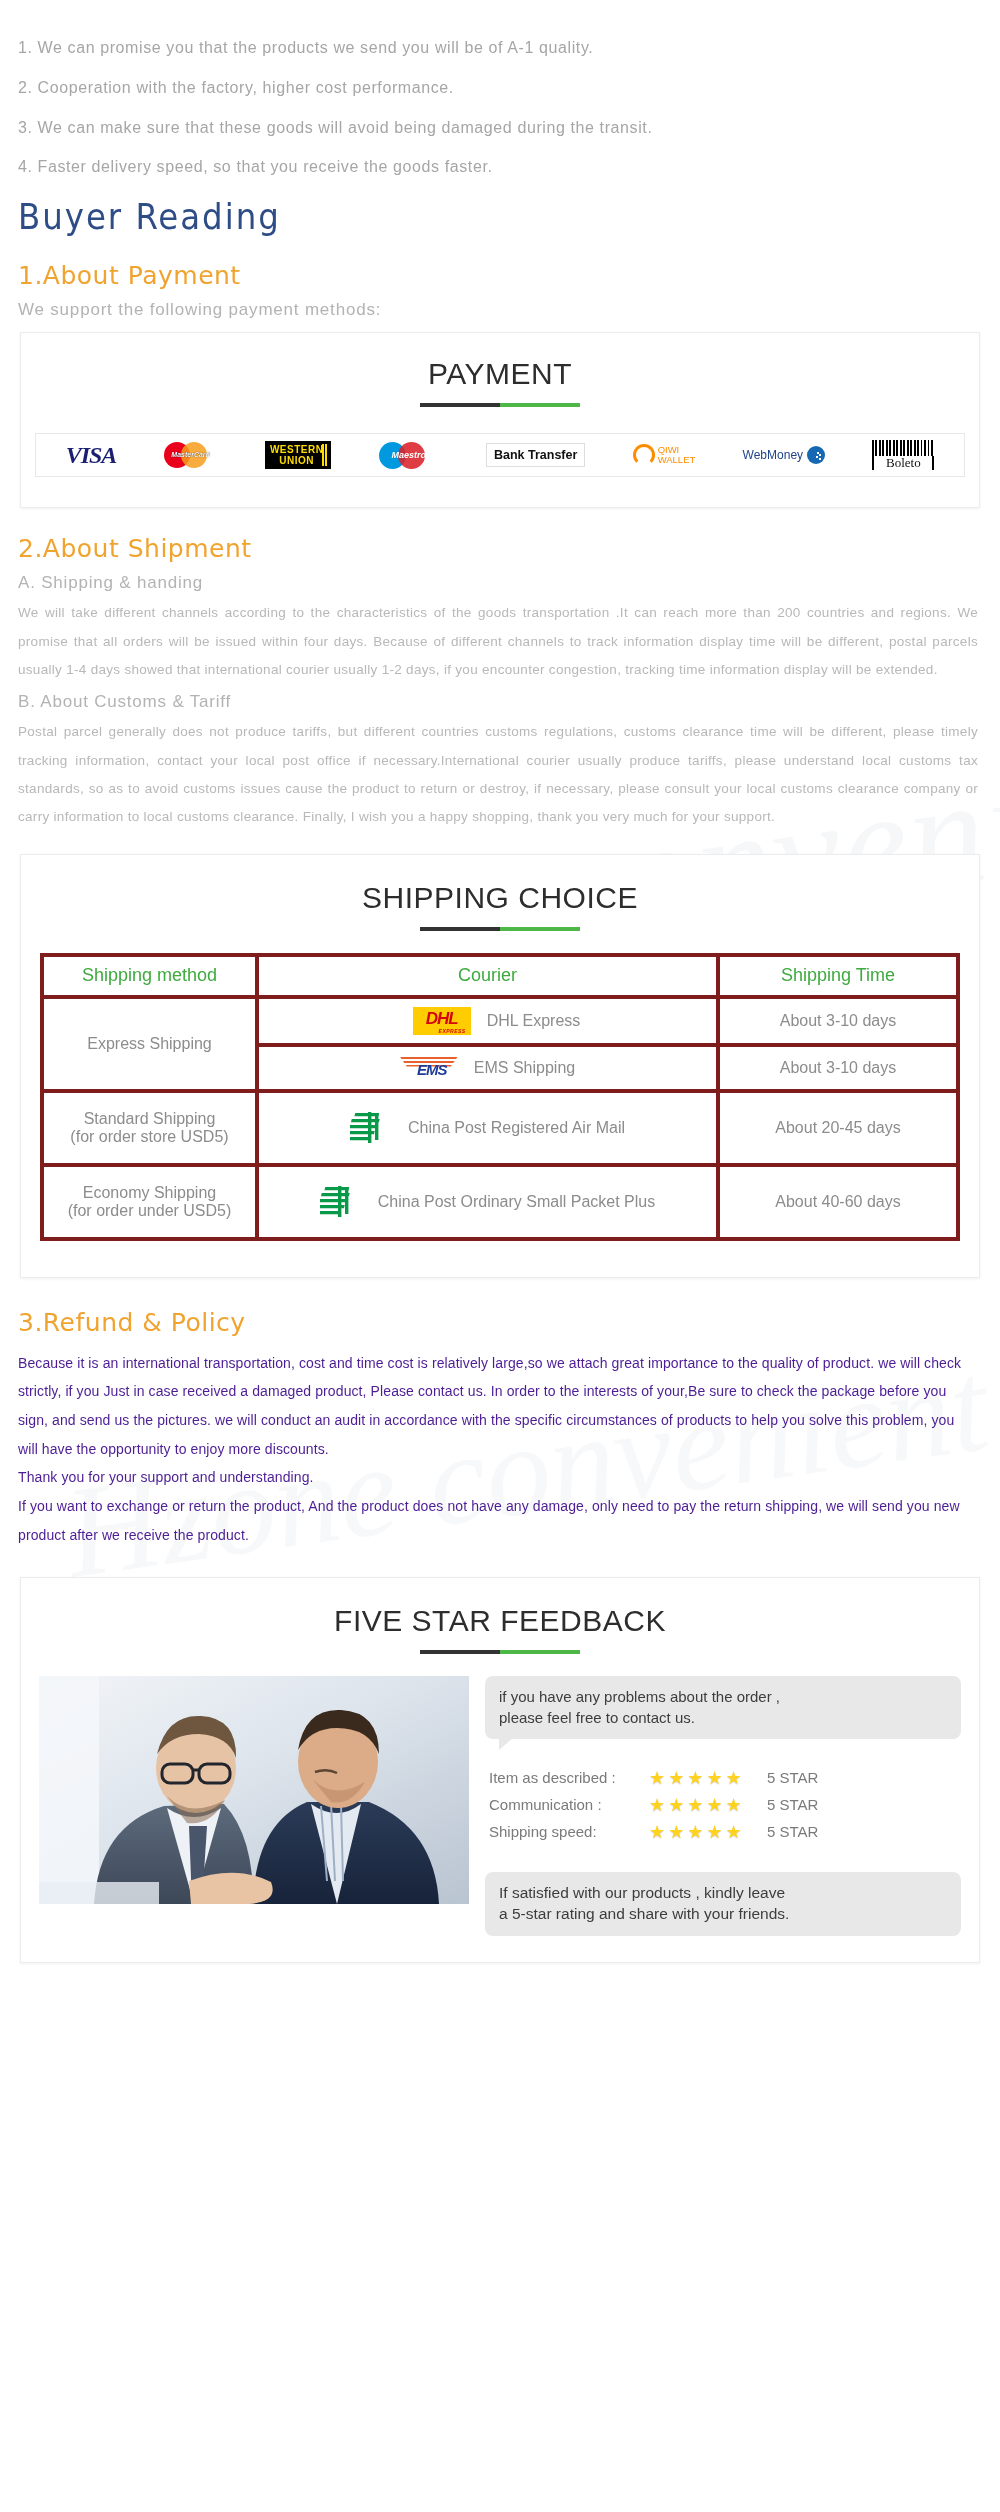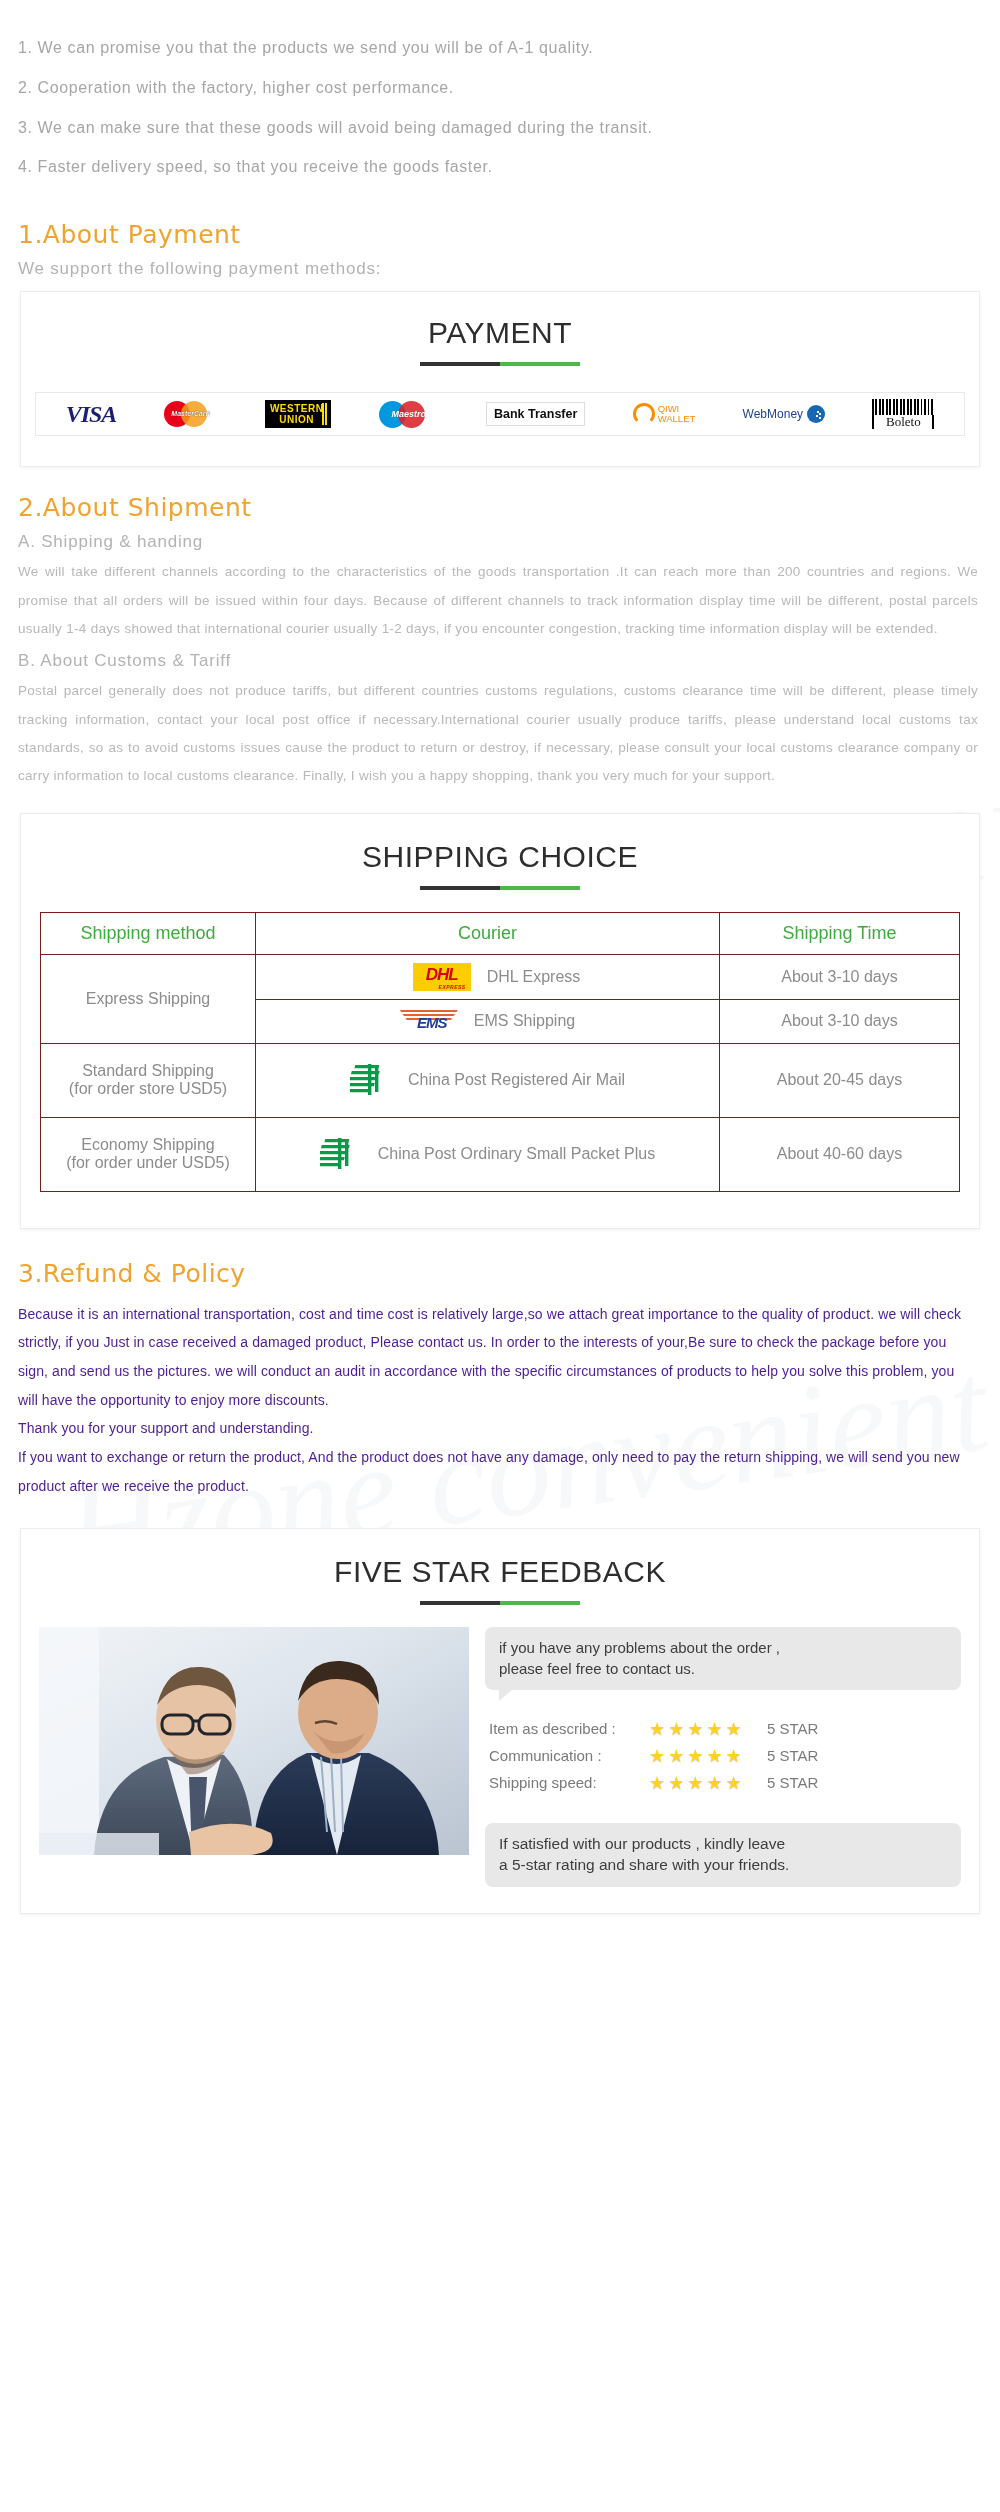--- a/index.html
+++ b/index.html
@@ -216,21 +216,21 @@
   }
 
   
   table.ship {
     width: 920px;
     margin: 22px auto 26px;
     border-collapse: collapse;
     table-layout: fixed;
   }
   table.ship td, table.ship th {
-    border: 1px solid #7f1d1d;
+    border: 4px solid #7f1d1d;
     font-family: "Liberation Sans", sans-serif;
     font-weight: normal;
     color: #8c8c8c;
     font-size: 16px;
     text-align: center;
     vertical-align: middle;
     padding: 8px 4px;
   }
   table.ship th { color: #3faa3f; font-size: 18px; height: 42px; }
   .col1 { width: 215px; }
@@ -300,20 +300,21 @@
   <div class="content">
 
     <div style="height:14px"></div>
     <div style="height:22px"></div>
     <div class="body-line" style="margin-bottom:15px">1. We can promise you that the products we send you will be of A-1 quality.</div>
     <div class="body-line" style="margin-bottom:15px">2. Cooperation with the factory, higher cost performance.</div>
     <div class="body-line" style="margin-bottom:15px">3. We can make sure that these goods will avoid being damaged during the transit.</div>
     <div class="body-line">4. Faster delivery speed, so that you receive the goods faster.</div>
 
     <div style="height:16px"></div>
+    <div class="h-blue">Buyer Reading</div>
 
     <div style="height:24px"></div>
     <div class="h-orange">1.About Payment</div>
     <div style="height:10px"></div>
     <div class="subhead">We support the following payment methods:</div>
     <div style="height:12px"></div>
 
     <div class="panel" style="padding:24px 0 14px 0;">
       <div class="panel-title">PAYMENT</div>
       <div class="rule">

